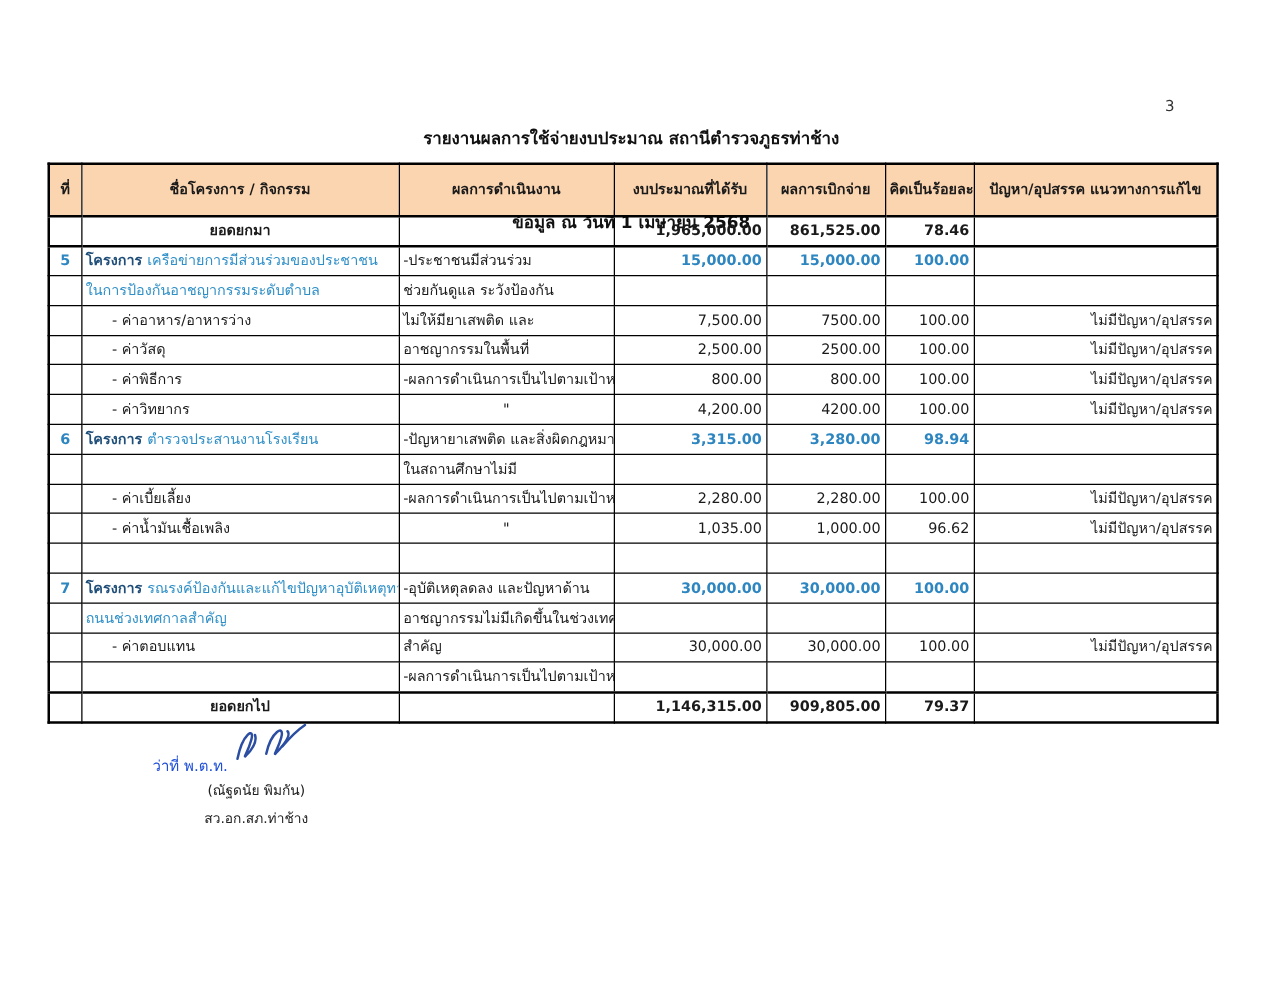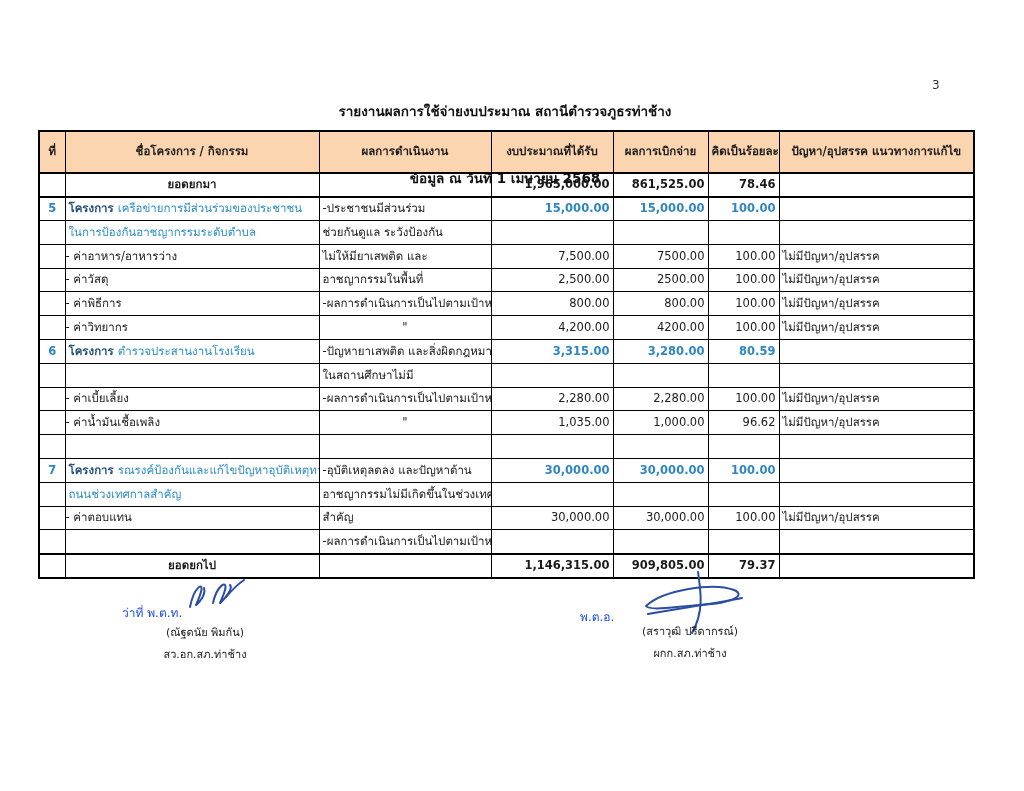--- a/index.html
+++ b/index.html
@@ -26,34 +26,34 @@
     font-size:11.5px;color:#1a1a1a;
   }
   .report thead th{border-bottom:2px solid #000;}
   .report tbody tr{height:23.8px;}
   .col-no{text-align:center;}
   .col-name{text-align:left;padding-left:5px;}
   .col-result{text-align:left;padding-left:6px;margin-top:40px;}
   .col-result.center{text-align:center;}
   .col-num{text-align:right;padding-right:6px;}
   .col-pct{padding-right:3px;}
-  .col-problem{text-align:left;}
+  .col-problem{text-align:right;}
 
   .row-carry td,.row-total td{font-weight:bold;}
   .row-carry .col-name,.row-total .col-name{text-align:center;}
   .row-carry td{border-bottom:2px solid #000;}
   .row-total td{border-top:2px solid #000;}
 
   .row-project .col-no{color:#2e86c1;font-weight:bold;}
   .row-project .col-name .prefix{color:#1f4e79;font-weight:bold;}
   .row-project .col-name .rest{color:#2e8fc7;}
   .row-project-cont .col-name{color:#2e8fc7;}
   .row-project .col-num{color:#2e86c1;font-weight:bold;}
 
-  .row-item .col-name{padding-left:0;}
+  .row-item .col-name{padding-left:24px;}
 
   .signature-block{position:absolute;}
   .sig-rank{position:absolute;font-size:12px;color:#1d4ed8;white-space:nowrap;}
   .sig-name,.sig-pos{position:absolute;font-size:11px;color:#222;white-space:nowrap;text-align:center;width:200px;}
   .sig-svg{position:absolute;}
   .sig-svg path{fill:none;stroke:#2b4ea2;stroke-width:2;stroke-linecap:round;stroke-linejoin:round;}
 </style>
 </head>
 <body>
 
@@ -150,21 +150,21 @@
           <td class="col-num col-spent">4200.00</td>
           <td class="col-num col-pct">100.00</td>
           <td class="col-problem">ไม่มีปัญหา/อุปสรรค</td>
         </tr>
         <tr class="row-project">
           <td class="col-no">6</td>
           <td class="col-name"><span class="prefix">โครงการ </span><span class="rest">ตำรวจประสานงานโรงเรียน</span></td>
           <td class="col-result">-ปัญหายาเสพติด และสิ่งผิดกฎหมาย</td>
           <td class="col-num col-budget">3,315.00</td>
           <td class="col-num col-spent">3,280.00</td>
-          <td class="col-num col-pct">80.59</td>
+          <td class="col-num col-pct">98.94</td>
           <td class="col-problem"></td>
         </tr>
         <tr class="row-project-cont">
           <td class="col-no"></td>
           <td class="col-name"></td>
           <td class="col-result">ในสถานศึกษาไม่มี</td>
           <td class="col-num col-budget"></td>
           <td class="col-num col-spent"></td>
           <td class="col-num col-pct"></td>
           <td class="col-problem"></td>
@@ -248,24 +248,14 @@
     <svg class="sig-svg" style="left:85px;top:2px;" width="72" height="40" viewBox="0 0 72 40">
       <path d="M10 30 C14 10 24 4 21 15 C18 26 12 33 20 24 C24 19 25 14 24 11"></path>
       <path d="M33 26 C37 8 48 2 45 13 C42 24 36 31 44 22 C50 15 52 10 50 8"></path>
       <path d="M46 20 C52 13 58 7 64 3"></path>
     </svg>
     <div class="sig-rank" style="left:27px;top:28px;">ว่าที่ พ.ต.ท.</div>
     <div class="sig-name" style="left:10px;top:48px;">(ณัฐดนัย  พิมกัน)</div>
     <div class="sig-pos" style="left:10px;top:70px;">สว.อก.สภ.ท่าช้าง</div>
   </div>
 
-  <div class="signature-block" style="left:555px;top:570px;width:240px;height:95px;">
-    <svg class="sig-svg" style="left:83px;top:0px;" width="112" height="66" viewBox="0 0 112 66">
-      <path d="M8 36 C25 20 75 12 96 20 C108 25 96 33 62 35 C34 37 12 41 8 36"></path>
-      <path d="M60 2 C63 22 66 42 54 63"></path>
-      <path d="M10 44 C45 38 85 32 104 28"></path>
-    </svg>
-    <div class="sig-rank" style="left:25px;top:37px;">พ.ต.อ.</div>
-    <div class="sig-name" style="left:35px;top:52px;">(สราวุฒิ  ปรีดากรณ์)</div>
-    <div class="sig-pos" style="left:35px;top:74px;">ผกก.สภ.ท่าช้าง</div>
-  </div>
 
 </div>
 
 </body></html>

